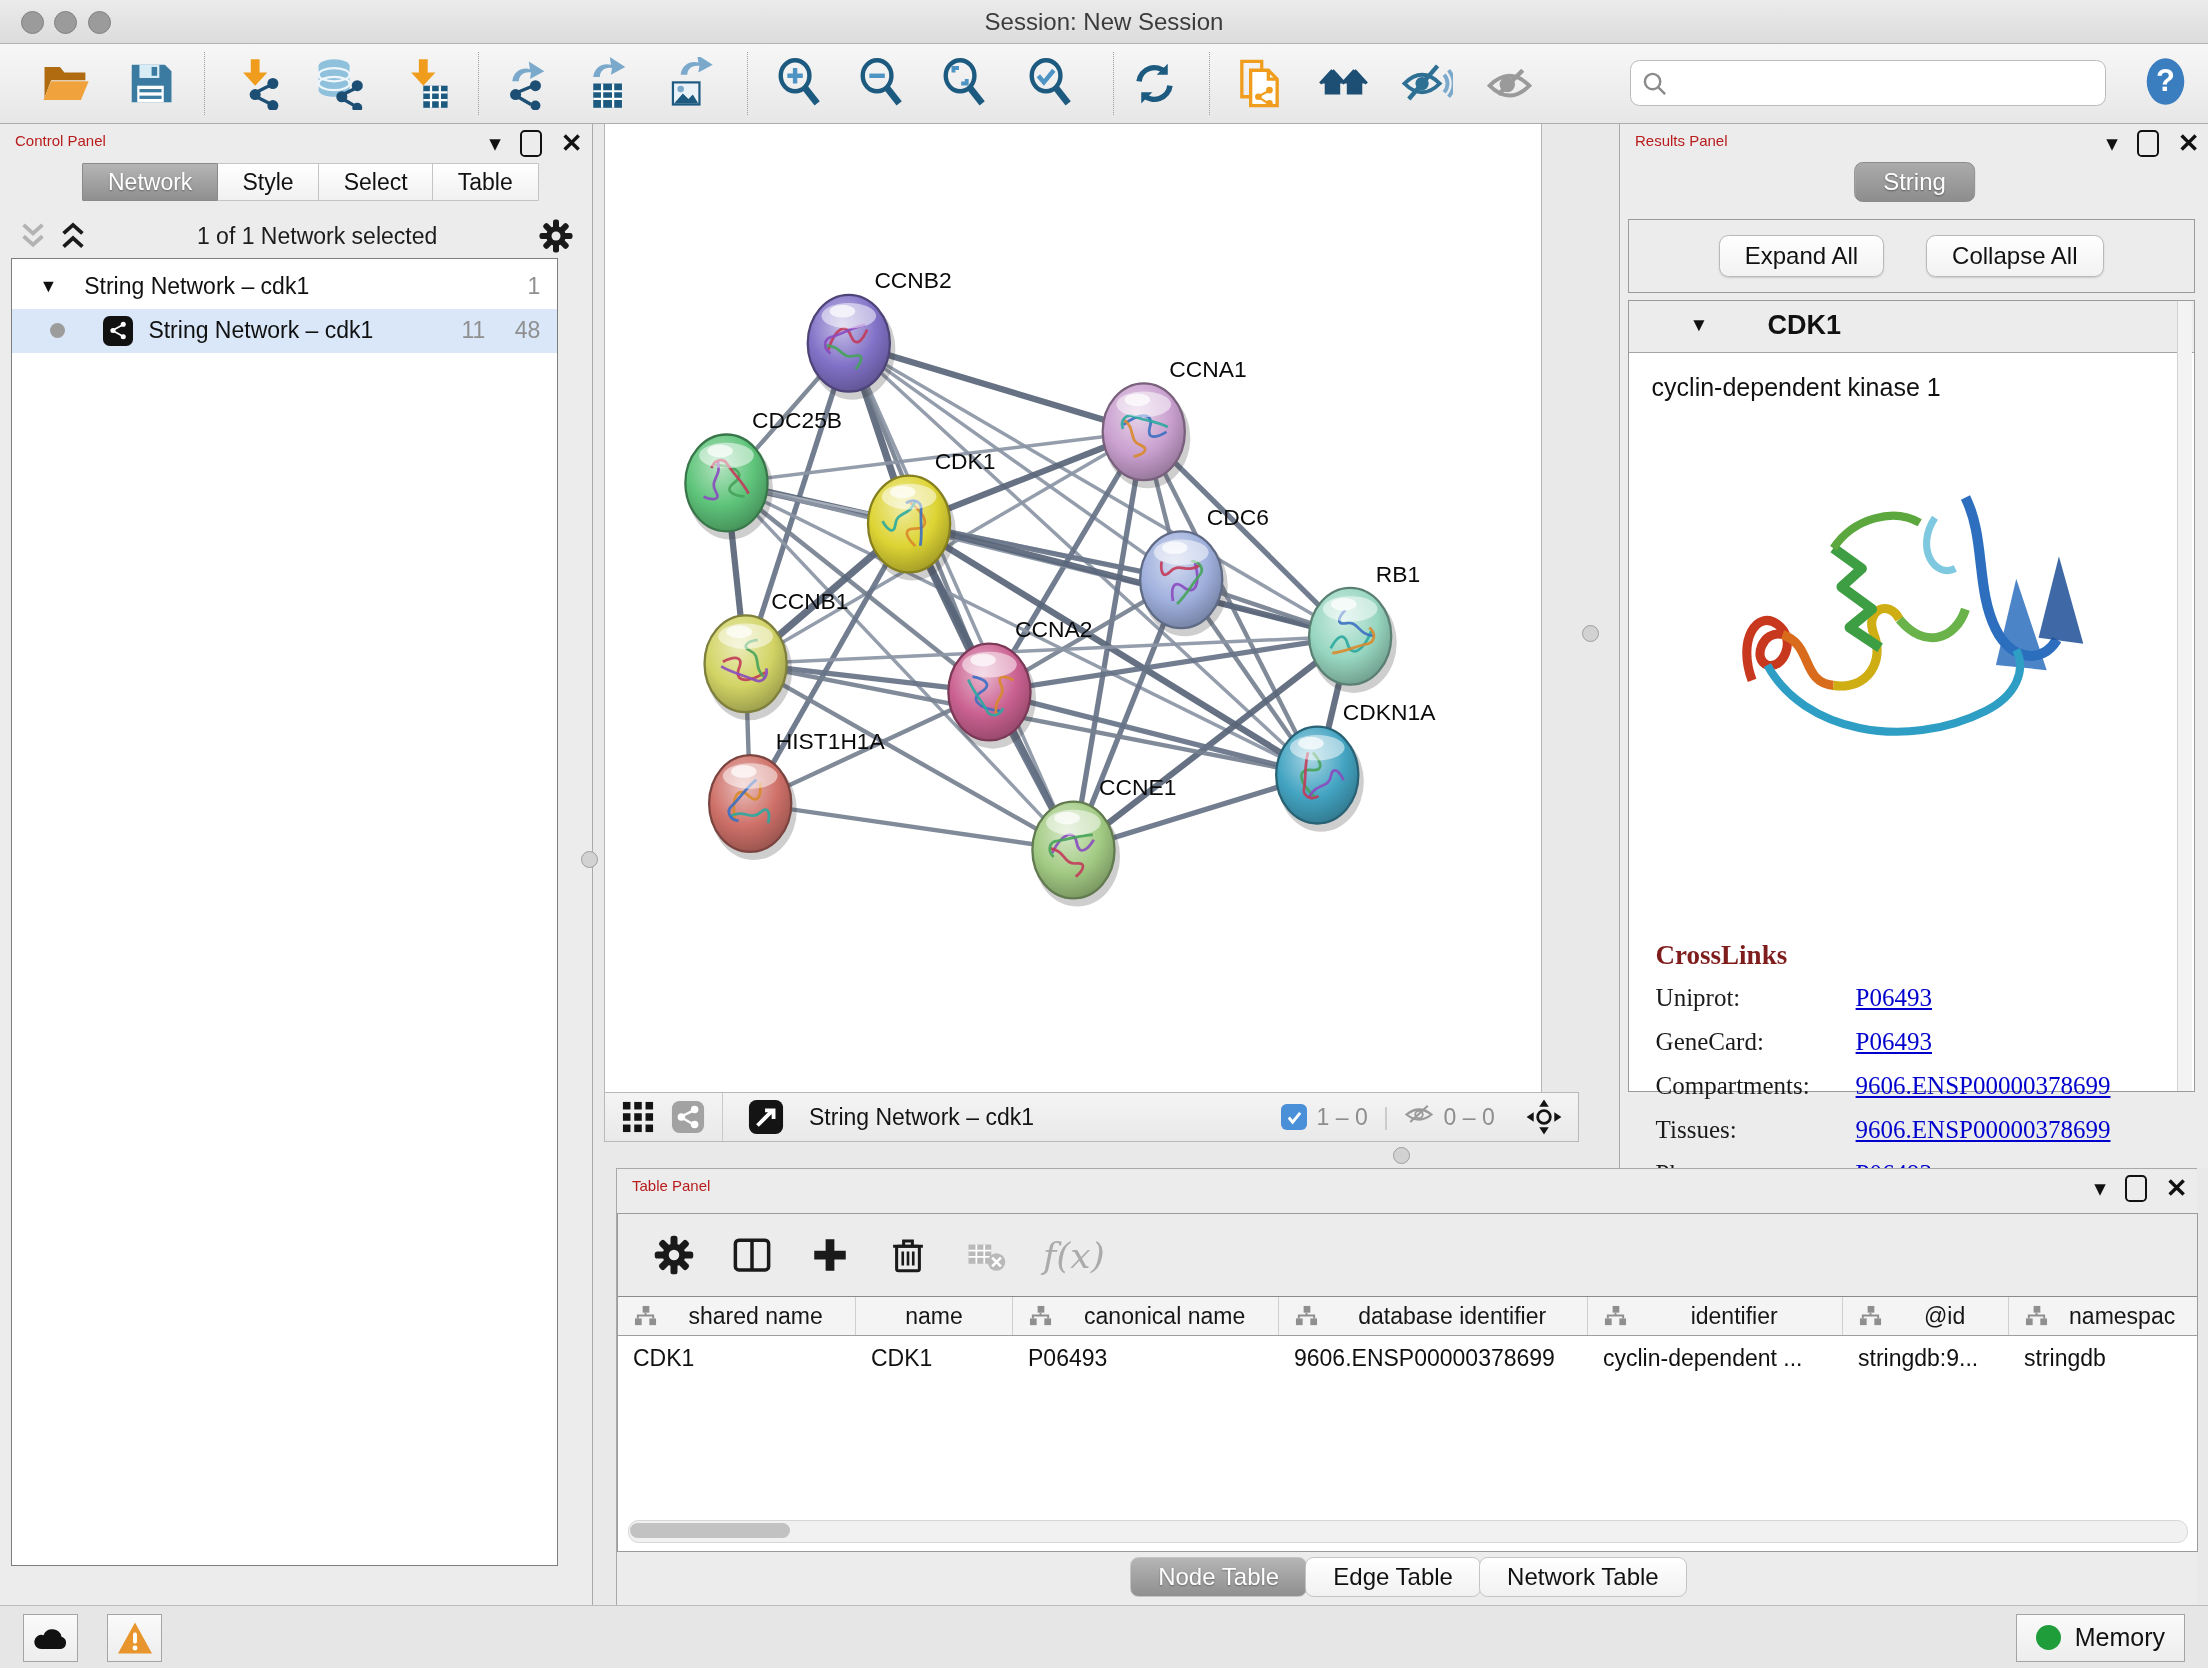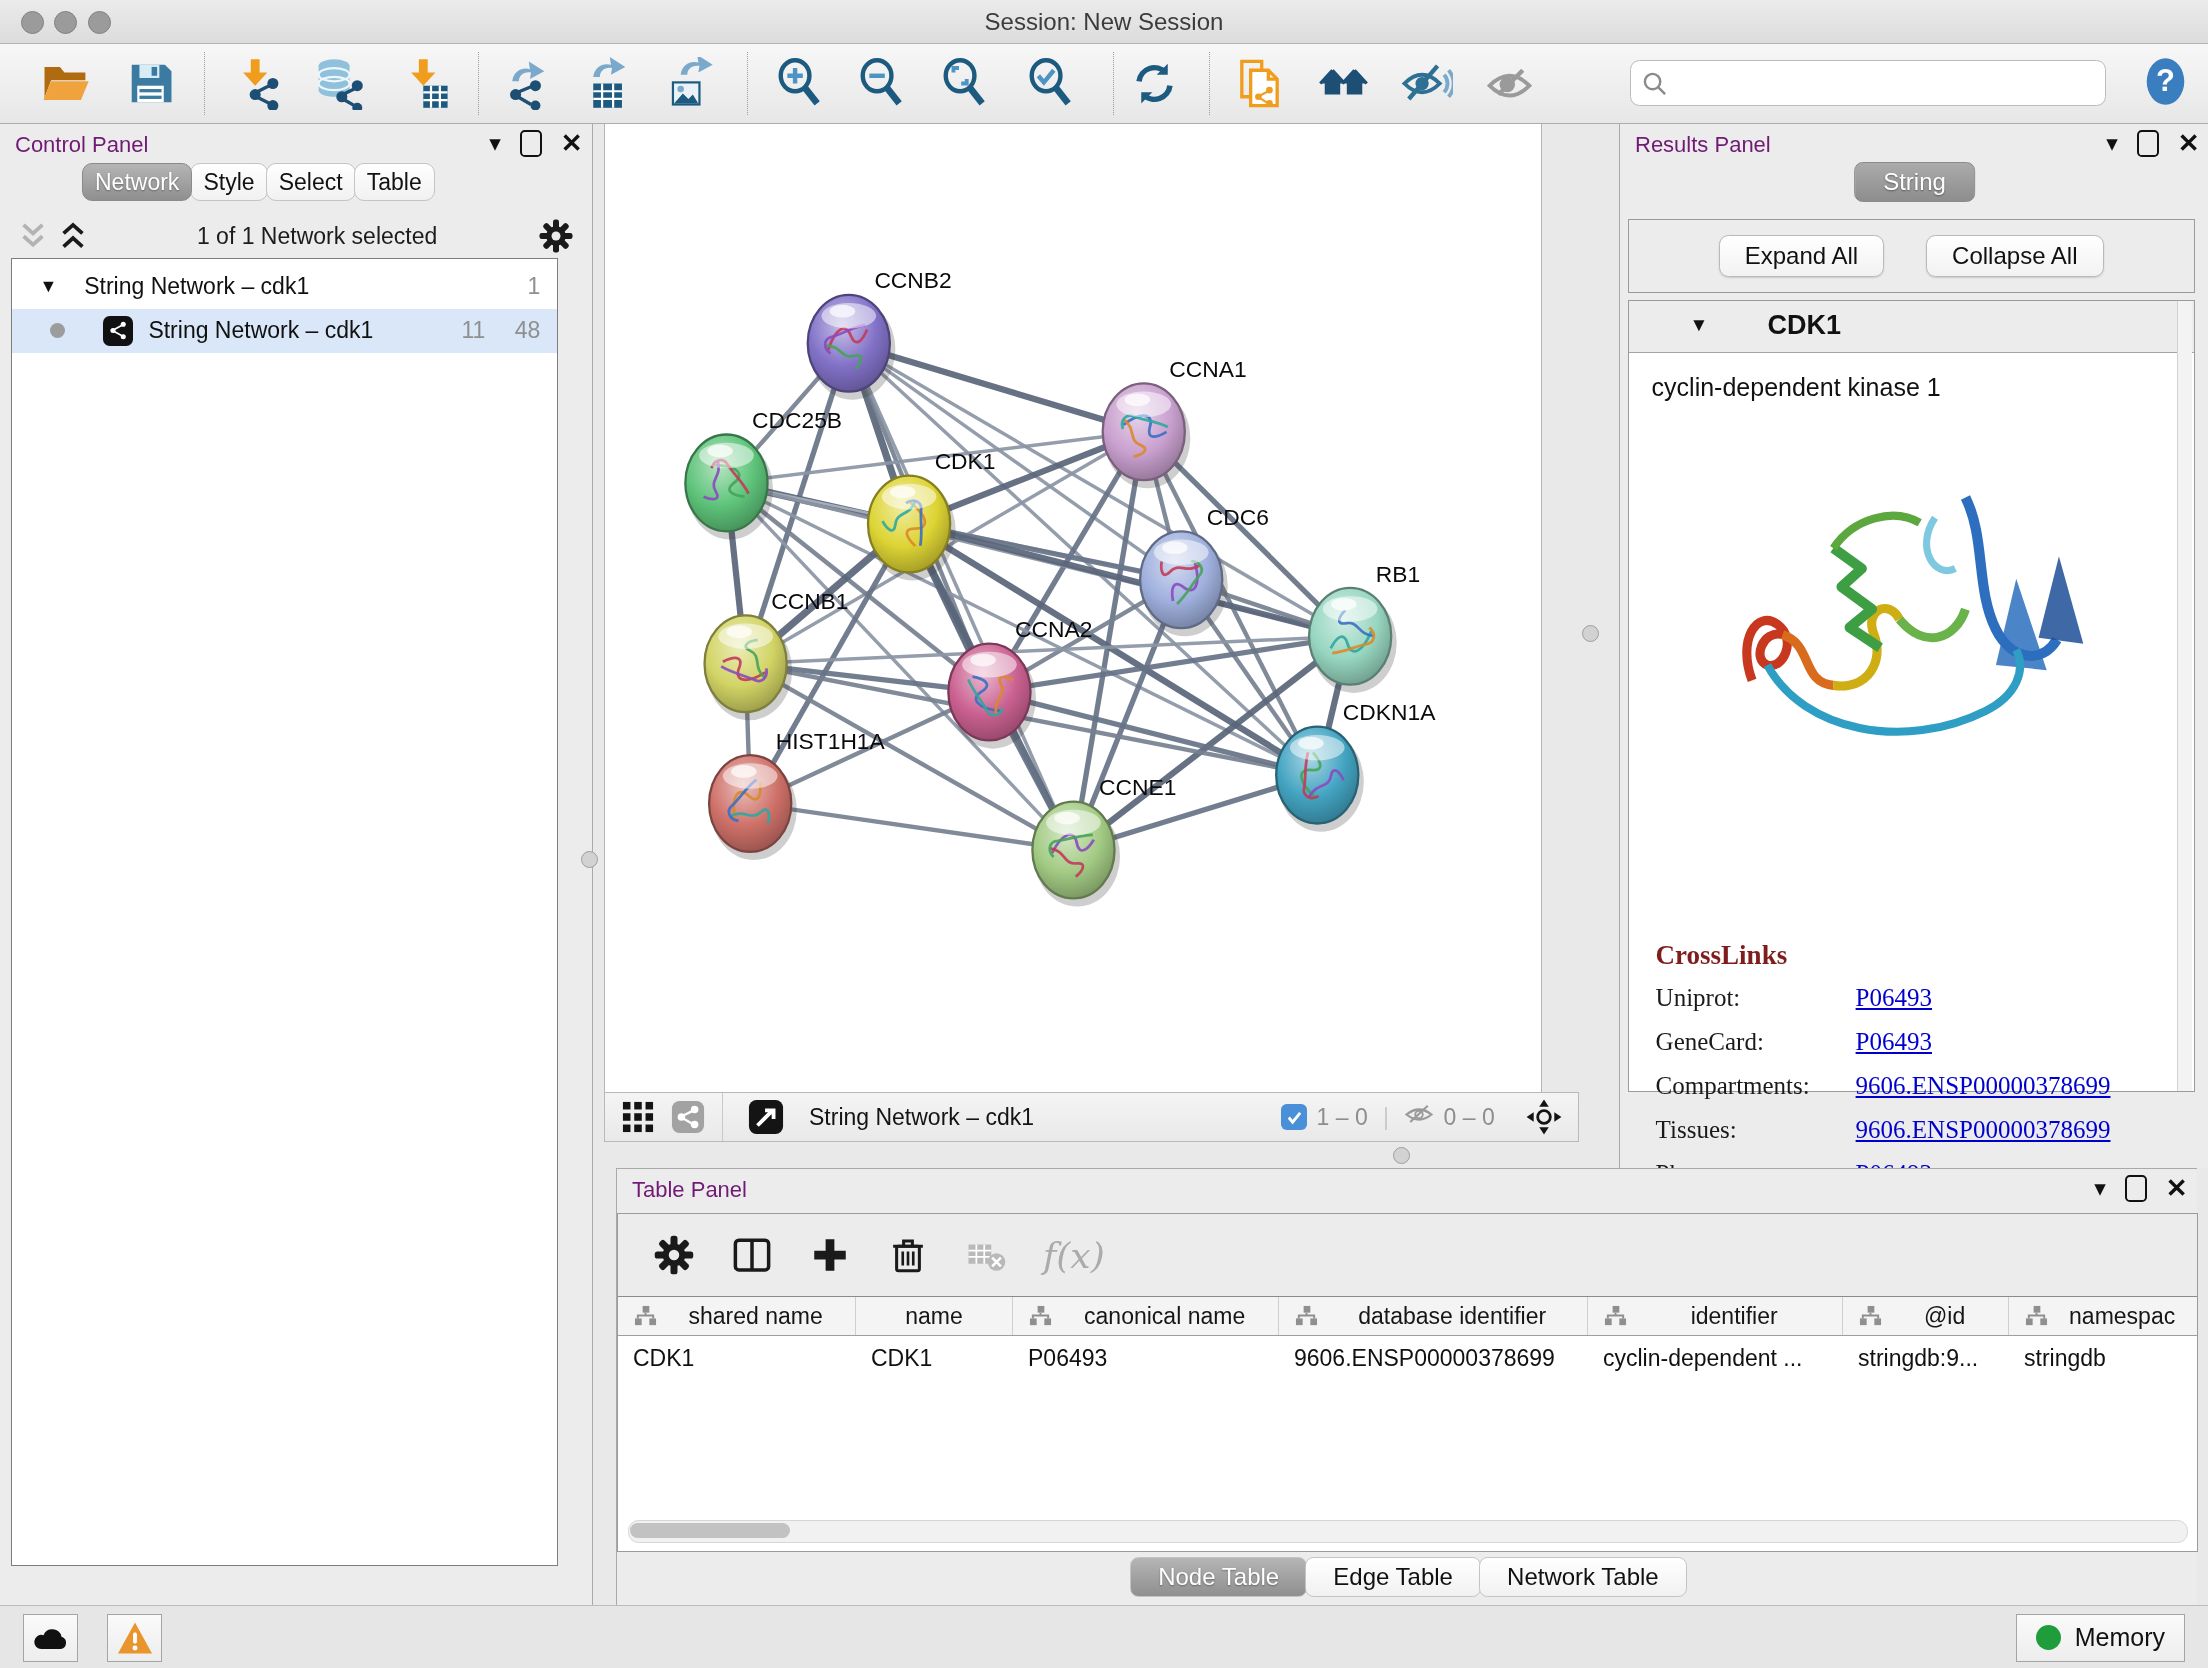--- a/index.html
+++ b/index.html
@@ -20,32 +20,32 @@
   .tbtn{position:absolute;top:9.5px;width:59px;height:59px;display:flex;
     align-items:center;justify-content:center;border-radius:7.6px;}
   .tbtn svg{width:53px;height:53px;}
   .sep{position:absolute;top:7.6px;height:63px;border-left:1.9px dotted #9d9d9d;}
   .searchbox{position:absolute;left:1630px;top:16px;width:476px;height:46px;background:#fff;
     border:1.9px solid #bcbcbc;border-radius:9.5px;display:flex;align-items:center;padding:0 11.4px;box-sizing:border-box;}
   .searchbox input{border:none;outline:none;flex:1;font-size:23px;font-family:"Liberation Sans",sans-serif;background:transparent;margin-left:9.5px;}
 
   
   .panel-head{position:absolute;left:0;top:0;width:100%;height:40px;}
-  .panel-title{position:absolute;left:15px;top:7.6px;font-size:22px;color:#701a75;}
+  .panel-title{position:absolute;left:15px;top:7.6px;font-size:15px;color:#b91c1c;}
   .win-icons{position:absolute;right:9.5px;top:5.7px;display:flex;align-items:center;gap:19px;}
   .wi-collapse{font-size:23px;color:#111;line-height:1;}
   .wi-float{width:18px;height:23px;border:2.9px solid #111;border-radius:4.8px;}
   .wi-close{font-size:26px;font-weight:bold;color:#111;line-height:1;}
 
   
   #control-panel{position:absolute;left:0;top:124px;width:592px;height:1482px;background:#ececec;
     border-right:1px solid #a9a9a9;}
   .cp-tabs{position:absolute;left:82px;top:39px;display:flex;}
-  .tab{height:36px;padding:0 12px;display:flex;align-items:center;font-size:23px;color:#111;
-    background:linear-gradient(#ffffff,#f1f1f1);border:1px solid #c4c4c4;border-radius:10px;margin-right:-1.9px;}
+  .tab{height:36px;padding:0 25px;display:flex;align-items:center;font-size:23px;color:#111;
+    background:linear-gradient(#ffffff,#f1f1f1);border:1px solid #c4c4c4;border-radius:1px;margin-right:-1.9px;}
   .tab.selected{background:linear-gradient(#b5b5b5,#8f8f8f);color:#fff;
     text-shadow:0 1px 1.9px rgba(0,0,0,.35);border-color:#8a8a8a;z-index:2;}
   .cp-info{position:absolute;left:17px;top:93px;width:557px;height:38px;display:flex;align-items:center;}
   .chev{width:32px;height:28.5px;margin-right:7.6px;}
   .cp-status{flex:1;text-align:center;font-size:23px;color:#1c1c1c;}
   .tree-box{position:absolute;left:11.4px;top:134px;width:547px;height:1308px;background:#fff;
     border:1.9px solid #7d7d7d;box-sizing:border-box;}
   .tree-row{display:flex;align-items:center;height:44px;font-size:23px;color:#111;}
   .tree-row .count{color:#8f8f8f;}
   .row-root{padding:0 17px 0 27px;margin-top:5.7px;}

